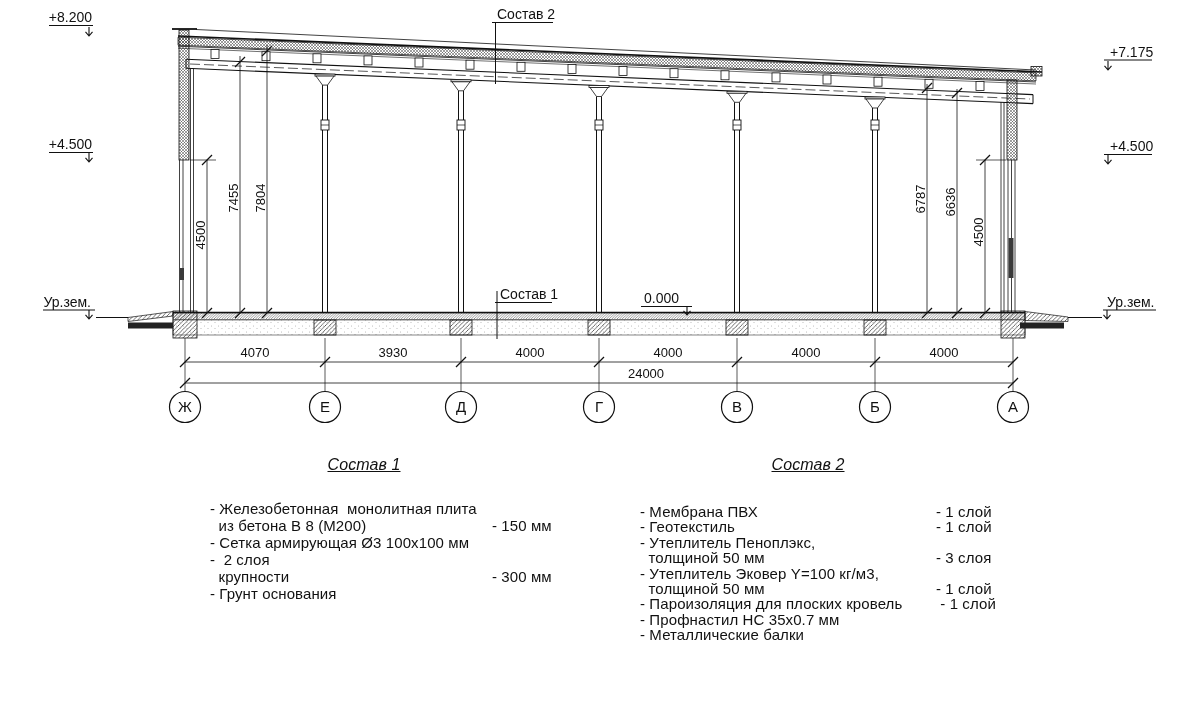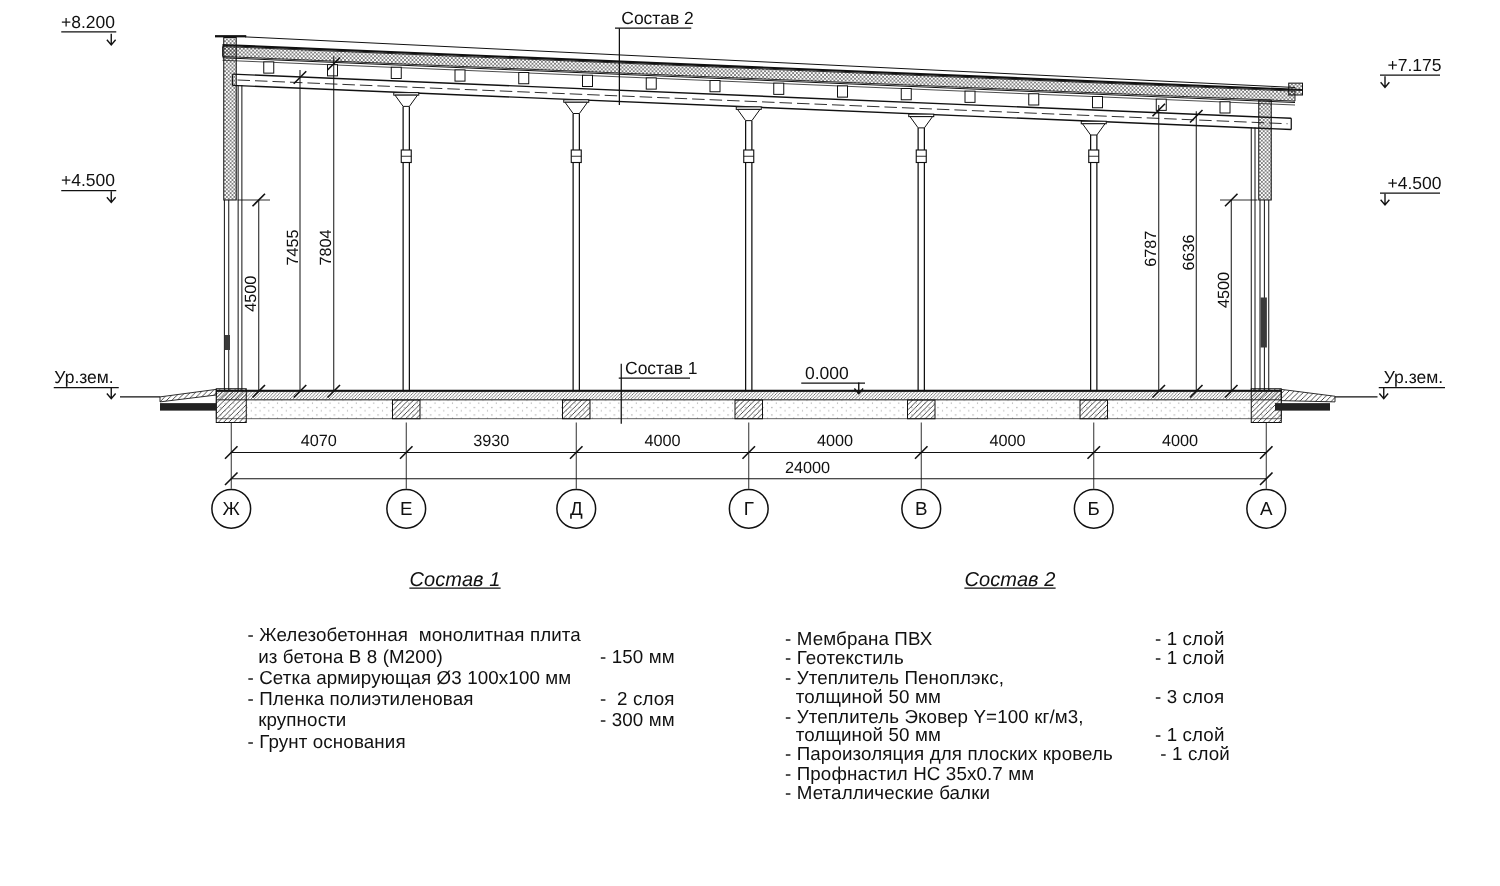--- a/index.html
+++ b/index.html
@@ -8,21 +8,21 @@
   .stage svg{position:absolute;left:0;top:0;}
   svg text{font-family:"Liberation Sans",sans-serif;fill:#111;}
   .dimtxt{font-size:13px;}
   .axtxt{font-size:15px;}
   .marktxt{font-size:14px;}
   .comp{position:absolute;font-size:15px;letter-spacing:.1px;}
   .comp-title{font-style:italic;text-decoration:underline;font-size:16px;text-align:center;}
   .comp1 .comp-title{margin:0 60px 26px 0;}
   .comp2 .comp-title{margin:0 40px 30px 0;}
   .comp-row{display:grid;}
-  .comp-row span{white-space:pre;}
+  .comp-row span{white-space:pre;margin-left:12px;}
   .comp1 .comp-row{grid-template-columns:282px 1fr;line-height:17px;}
   .comp2 .comp-row{grid-template-columns:296px 1fr;line-height:15.4px;}
 </style>
 </head>
 <body>
 
 <div class="stage">
 
 <svg width="1200" height="445" viewBox="0 0 1200 445">
   <defs>
@@ -322,21 +322,20 @@
       </div>
     <div class="comp-row">
         <span>  из бетона В 8 (М200)</span>
         <span>- 150 мм</span>
       </div>
     <div class="comp-row">
         <span>- Сетка армирующая Ø3 100x100 мм</span>
         <span></span>
       </div>
     <div class="comp-row">
-        <span>- Пленка полиэтиленовая</span>
         <span>-  2 слоя</span>
       </div>
     <div class="comp-row">
         <span>  крупности</span>
         <span>- 300 мм</span>
       </div>
     <div class="comp-row">
         <span>- Грунт основания</span>
         <span></span>
       </div>

